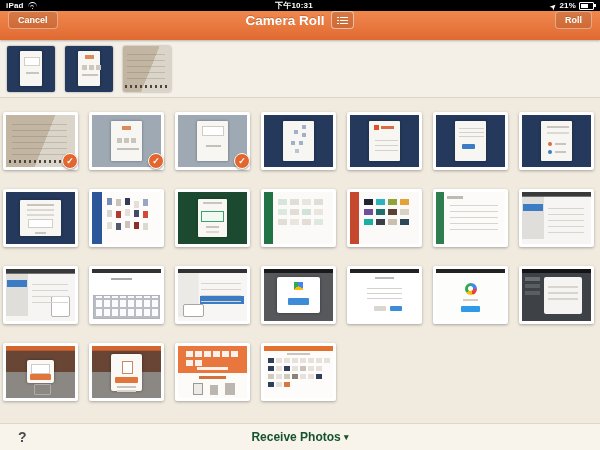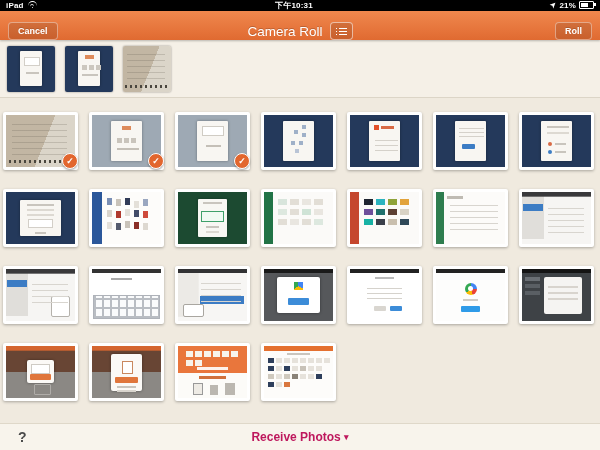--- a/index.html
+++ b/index.html
@@ -4,41 +4,41 @@
 <style>
   html,body{margin:0;padding:0;}
   body{width:600px;height:450px;position:relative;overflow:hidden;
        background:#F0EADF;font-family:"Liberation Sans",sans-serif;
        -webkit-font-smoothing:antialiased;}
 
   
   .statusbar{height:11px;background:#000;color:#fff;display:flex;
     align-items:center;justify-content:space-between;padding:0 6px;
     font-size:8px;font-weight:bold;letter-spacing:.2px;}
-  .sb-group{display:flex;align-items:flex-start;gap:3px;}
+  .sb-group{display:flex;align-items:flex-end;gap:3px;}
   .wifi{width:11px;height:8px;position:relative;display:inline-block;}
   .wifi::before{content:"";position:absolute;left:1px;top:0;width:9px;height:9px;
     border-top:1.5px solid #fff;border-radius:50%;}
   .wifi::after{content:"";position:absolute;left:3.5px;top:2.5px;width:4px;height:4px;
     border-top:1.5px solid #fff;border-radius:50%;}
   .wifi i{position:absolute;left:5px;top:5.5px;width:1.5px;height:1.5px;background:#fff;border-radius:50%;}
   .locarrow{display:inline-block;font-size:7px;transform:rotate(-45deg);line-height:1;}
   .batt{width:13px;height:6px;border:1px solid #fff;border-radius:1px;position:relative;display:inline-block;}
   .batt::before{content:"";position:absolute;left:1px;top:1px;bottom:1px;width:55%;background:#fff;}
   .batt::after{content:"";position:absolute;right:-2.5px;top:1px;width:1.5px;height:3px;background:#fff;}
 
   
   .nav{height:29px;background:linear-gradient(#F0884E,#E06A31);position:relative;
-    display:flex;align-items:flex-end;box-shadow:0 1px 2px rgba(0,0,0,.25);z-index:5;}
+    display:flex;align-items:flex-start;box-shadow:0 1px 2px rgba(0,0,0,.25);z-index:5;}
   .nav-btn{background:rgba(0,0,0,.10);border:1px solid rgba(255,255,255,.40);
     border-radius:4px;color:#fff;font-size:9px;font-weight:bold;padding:3px 9px;
     margin:0 8px;text-shadow:0 -1px 0 rgba(0,0,0,.15);cursor:pointer;}
   .nav-center{position:absolute;left:0;right:0;display:flex;align-items:center;
     justify-content:center;gap:7px;pointer-events:none;}
-  .nav-title{color:#fff;font-size:13.5px;font-weight:normal;text-shadow:0 -1px 0 rgba(0,0,0,.2);}
+  .nav-title{color:#fff;font-size:13.5px;font-weight:bold;text-shadow:0 -1px 0 rgba(0,0,0,.2);}
   .album-btn{pointer-events:auto;width:21px;height:16px;background:rgba(0,0,0,.10);
     border:1px solid rgba(255,255,255,.55);border-radius:4px;position:relative;cursor:pointer;}
   .album-btn .bars{position:absolute;left:8px;top:4.5px;width:8px;height:1.5px;background:#fff;
     box-shadow:0 3px 0 #fff,0 6px 0 #fff;}
   .album-btn .dots{position:absolute;left:5px;top:4.5px;width:1.5px;height:1.5px;background:#fff;
     box-shadow:0 3px 0 #fff,0 6px 0 #fff;}
   .spacer{flex:1;}
 
   
   .strip{height:58px;background:#F5F0E7;border-bottom:1px solid #DCD5C7;
@@ -56,21 +56,21 @@
   .badge{position:absolute;right:0;bottom:1px;width:14px;height:14px;border-radius:50%;
     background:#E2662E;border:1.5px solid #fff;box-shadow:0 1px 2px rgba(0,0,0,.35);
     color:#fff;font-size:9px;font-weight:bold;display:flex;align-items:center;
     justify-content:center;z-index:3;}
 
   
   .bottombar{position:absolute;left:0;right:0;bottom:0;height:26px;background:#F8F4EC;
     border-top:1px solid #DFD8C9;display:flex;align-items:center;}
   .help{margin-left:18px;font-size:14px;font-weight:bold;color:#4a4a4a;cursor:pointer;}
   .receive{position:absolute;left:0;right:0;text-align:center;font-size:12px;
-    font-weight:bold;color:#be185d;cursor:pointer;}
+    font-weight:bold;color:#14532d;cursor:pointer;}
   .receive .arr{font-size:9px;vertical-align:1px;}
 
   
   .mini{overflow:hidden;}
   .mini::before,.mini::after,.mini i::before,.mini i::after{content:"";position:absolute;}
   .mini i{position:absolute;inset:0;display:block;font-style:normal;}
 
   
   .k-paper-note{background:linear-gradient(112deg,#C2B6A3 0 55%,#DBD5C9 55% 100%);}
   .k-paper-note::before{left:8%;right:12%;top:8%;bottom:24%;

